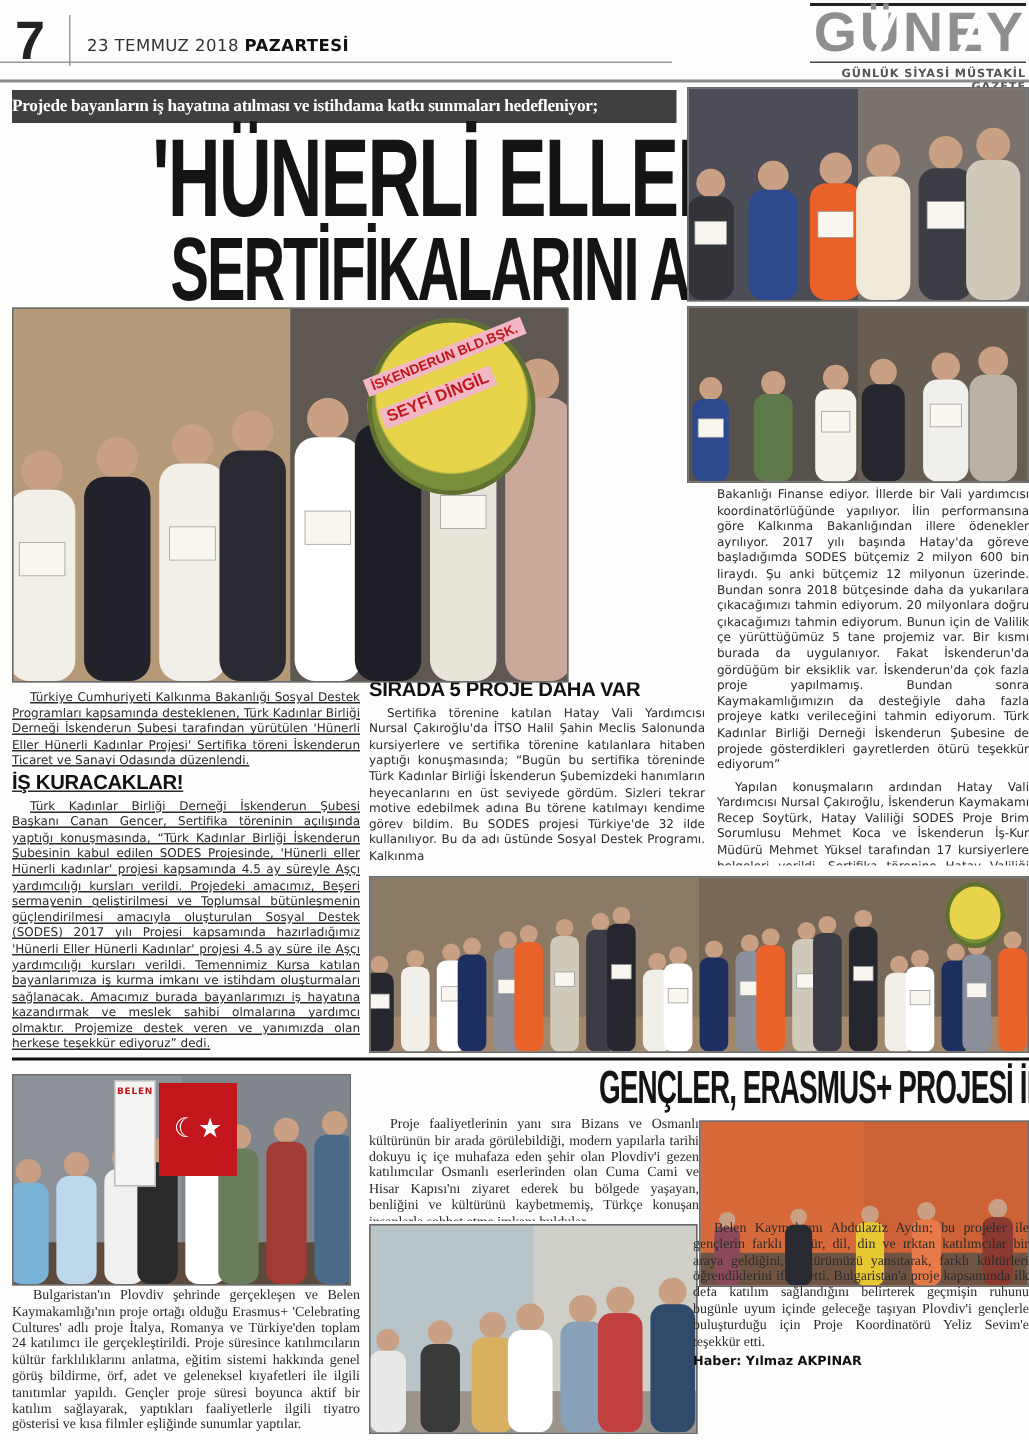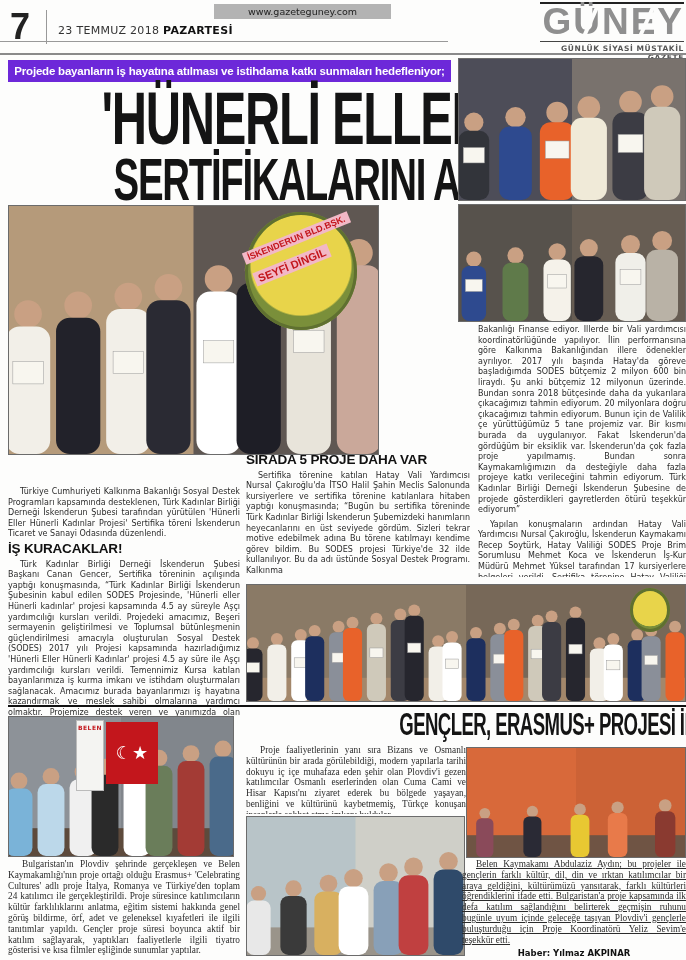--- a/index.html
+++ b/index.html
@@ -11,22 +11,22 @@
   .vrule{width:1px;background:#999;}
   .hrule{background:#999;}
   .dateline{font-size:11px;color:#333;letter-spacing:.3px;}
   .dateline b{color:#111;}
   .webbox{background:#b3b3b3;color:#222;font-size:9.5px;text-align:center;line-height:15px;}
   .logo{font-family:"Liberation Sans",sans-serif;font-weight:800;font-size:37px;letter-spacing:2px;
         color:#8f8f8f;line-height:36px;text-align:right;}
   .logo-slash{position:absolute;width:4px;background:#fdfdfc;transform:rotate(24deg);}
   .tagline{font-size:7.5px;font-weight:bold;color:#555;letter-spacing:.6px;text-align:right;}
   
-  .kicker{background:#6d28d9;color:#fff;font-family:Liberation Sans, sans-serif;font-weight:bold;
-          font-size:11.5px;text-align:center;line-height:22px;letter-spacing:-.2px;}
+  .kicker{background:#404040;color:#fff;font-family:Liberation Serif, serif;font-weight:bold;
+          font-size:11.5px;line-height:22px;letter-spacing:-.2px;}
   .headline{font-family:"Liberation Sans",sans-serif;font-weight:800;color:#141414;text-align:center;white-space:nowrap;}
   .headline>span{display:inline-block;transform-origin:center;}
   .h1a{font-size:74px;line-height:66px;}
   .h1a>span{transform:scaleX(.66);letter-spacing:-2px;}
   .h1b{font-size:60px;line-height:56px;}
   .h1b>span{transform:scaleX(.64);letter-spacing:-2px;}
   .h2{font-size:31px;line-height:30px;}
   .h2>span{transform:scaleX(.60);letter-spacing:-1px;}
   
   .photo{border:1px solid #6b6b6b;overflow:hidden;background:#9a9a9a;}
@@ -38,39 +38,36 @@
           font-weight:bold;text-align:center;transform:rotate(-22deg);padding:1px 4px;white-space:nowrap;}
   .flag{position:absolute;background:#c3161c;color:#fff;display:flex;align-items:center;justify-content:center;}
   .flag span{font-size:18px;line-height:1;}
   .banner-belen{position:absolute;background:#f4f4f2;border:1px solid #bbb;color:#c3161c;
                 font-size:6px;font-weight:bold;text-align:center;padding-top:3px;letter-spacing:.5px;}
   
   .col{font-size:8px;line-height:10.6px;text-align:justify;color:#2b2b2b;overflow:hidden;}
   .col .p{text-indent:12px;margin:0 0 4px 0;}
   .subhead{font-family:"Liberation Sans",sans-serif;font-weight:bold;font-size:13.5px;color:#111;
            margin:4px 0 5px 0;letter-spacing:-.2px;}
-  .byline{text-align:center;font-weight:bold;font-size:8.5px;color:#111;margin-top:3px;}
+  .byline{text-align:left;font-weight:bold;font-size:8.5px;color:#111;margin-top:3px;}
   .byline span{border-bottom:1px solid #333;display:inline-block;padding-bottom:1px;}
   .serifcol{font-family:"Liberation Serif",serif;font-size:9.3px;line-height:10.8px;text-align:justify;color:#2b2b2b;overflow:hidden;}
   .serifcol .p{text-indent:14px;margin:0;}
   .blackrule{background:#111;}
 </style>
 </head>
 <body>
 
 <div class="page">
 
   <div class="abs pagenum" style="left:10px;top:6px;">7</div>
   <div class="abs vrule" style="left:46px;top:10px;height:34px;"></div>
   <div class="abs dateline" style="left:58px;top:24px;">
     <span>23 TEMMUZ 2018</span>
     <b>PAZARTESİ</b>
-  </div>
-  <div class="abs webbox" style="left:214px;top:4px;width:177px;height:15px;">
-    <span>www.gazeteguney.com</span>
   </div>
   <div class="abs hrule" style="left:0;top:41px;width:448px;height:1px;"></div>
 
   <div class="abs" style="left:540px;top:2px;width:144px;">
     <div class="hrule" style="width:144px;height:2px;background:#222;"></div>
     <div style="position:relative;">
       <div class="logo">GÜNEY</div>
       <div class="logo-slash" style="left:48px;top:2px;height:34px;"></div>
       <div class="logo-slash" style="left:104px;top:2px;height:34px;"></div>
     </div>
@@ -158,21 +155,21 @@
         <rect x="277.6725" y="68.01360294117646" width="44.28" height="179.98639705882354" rx="13.8375" fill="#e8e4da"></rect>
         <rect x="284.59125" y="124.23341176470589" width="30.442500000000003" height="22.14" fill="#f8f6ef" stroke="#999" stroke-width="0.5"></rect>
         <circle cx="349.9375" cy="46.80691176470588" r="13.8375" fill="#c9a083"></circle>
         <rect x="327.7975" y="59.26066176470588" width="44.28" height="188.73933823529413" rx="13.8375" fill="#caa89a"></rect>
       </svg>
     </div>
   <div class="abs wreath" style="left:245px;top:212px;width:112px;height:118px;"></div>
   <div class="abs ribbon" style="left:240px;top:232px;font-size:9px;"><span>İSKENDERUN BLD.BŞK.</span></div>
   <div class="abs ribbon" style="left:252px;top:258px;font-size:11px;"><span>SEYFİ DİNGİL</span></div>
 
-  <div class="abs col" style="left:8px;top:487px;width:232px;height:246px;">
+  <div class="abs col" style="left:8px;top:460px;width:232px;height:246px;text-decoration:underline;">
     <p class="p">Türkiye Cumhuriyeti Kalkınma Bakanlığı Sosyal Destek Programları kapsamında desteklenen, Türk Kadınlar Birliği Derneği İskenderun Şubesi tarafından yürütülen 'Hünerli Eller Hünerli Kadınlar Projesi' Sertifika töreni İskenderun Ticaret ve Sanayi Odasında düzenlendi.</p>
     <div class="subhead">İŞ KURACAKLAR!</div>
     <p class="p">Türk Kadınlar Birliği Derneği İskenderun Şubesi Başkanı Canan Gencer, Sertifika töreninin açılışında yaptığı konuşmasında, “Türk Kadınlar Birliği İskenderun Şubesinin kabul edilen SODES Projesinde, 'Hünerli eller Hünerli kadınlar' projesi kapsamında 4.5 ay süreyle Aşçı yardımcılığı kursları verildi. Projedeki amacımız, Beşeri sermayenin geliştirilmesi ve Toplumsal bütünleşmenin güçlendirilmesi amacıyla oluşturulan Sosyal Destek (SODES) 2017 yılı Projesi kapsamında hazırladığımız 'Hünerli Eller Hünerli Kadınlar' projesi 4.5 ay süre ile Aşçı yardımcılığı kursları verildi. Temennimiz Kursa katılan bayanlarımıza iş kurma imkanı ve istihdam oluşturmaları sağlanacak. Amacımız burada bayanlarımızı iş hayatına kazandırmak ve meslek sahibi olmalarına yardımcı olmaktır. Projemize destek veren ve yanımızda olan herkese teşekkür ediyoruz” dedi.</p>
   </div>
 
   <div class="abs col" style="left:246px;top:455px;width:224px;height:126px;">
     <div class="subhead" style="margin-top:0;">SIRADA 5 PROJE DAHA VAR</div>
     <p class="p">Sertifika törenine katılan Hatay Vali Yardımcısı Nursal Çakıroğlu'da İTSO Halil Şahin Meclis Salonunda kursiyerlere ve sertifika törenine katılanlara hitaben yaptığı konuşmasında; “Bugün bu sertifika töreninde Türk Kadınlar Birliği İskenderun Şubemizdeki hanımların heyecanlarını en üst seviyede gördüm. Sizleri tekrar motive edebilmek adına Bu törene katılmayı kendime görev bildim. Bu SODES projesi Türkiye'de 32 ilde kullanılıyor. Bu da adı üstünde Sosyal Destek Programı. Kalkınma</p>
   </div>
 
@@ -319,18 +316,18 @@
         <circle cx="65.4" cy="63.4053" r="5.635300000000001" fill="#c9a083"></circle>
         <rect x="56.383520000000004" y="68.47707" width="18.032960000000003" height="40.52293" rx="5.635300000000001" fill="#2a2a35"></rect>
         <circle cx="113" cy="61.46510000000001" r="5.8751" fill="#c9a083"></circle>
         <rect x="103.59984" y="66.75269" width="18.80032" height="42.24731" rx="5.8751" fill="#e8c832"></rect>
         <circle cx="150.6" cy="59.524899999999995" r="6.1149000000000004" fill="#c9a083"></circle>
         <rect x="140.81616" y="65.02831" width="19.567680000000003" height="43.97169" rx="6.1149000000000004" fill="#e87a4a"></rect>
         <circle cx="198.2" cy="57.5847" r="6.3547" fill="#c9a083"></circle>
         <rect x="188.03248" y="63.303929999999994" width="20.335040000000003" height="45.696070000000006" rx="6.3547" fill="#8a3a30"></rect>
       </svg>
     </div>
-  <div class="abs serifcol" style="left:462px;top:859px;width:224px;height:99px;text-decoration:underline;">
+  <div class="abs serifcol" style="left:462px;top:814px;width:224px;height:99px;">
     <p class="p">Belen Kaymakamı Abdulaziz Aydın; bu projeler ile gençlerin farklı kültür, dil, din ve ırktan katılımcılar bir araya geldiğini, kültürümüzü yansıtarak, farklı kültürleri öğrendiklerini ifade etti. Bulgaristan'a proje kapsamında ilk defa katılım sağlandığını belirterek geçmişin ruhunu bugünle uyum içinde geleceğe taşıyan Plovdiv'i gençlerle buluşturduğu için Proje Koordinatörü Yeliz Sevim'e teşekkür etti.</p>
     <div class="byline" style="font-family:'DejaVu Sans',sans-serif;"><span>Haber: Yılmaz AKPINAR</span></div>
   </div>
 
 </div>
 
 </body></html>

